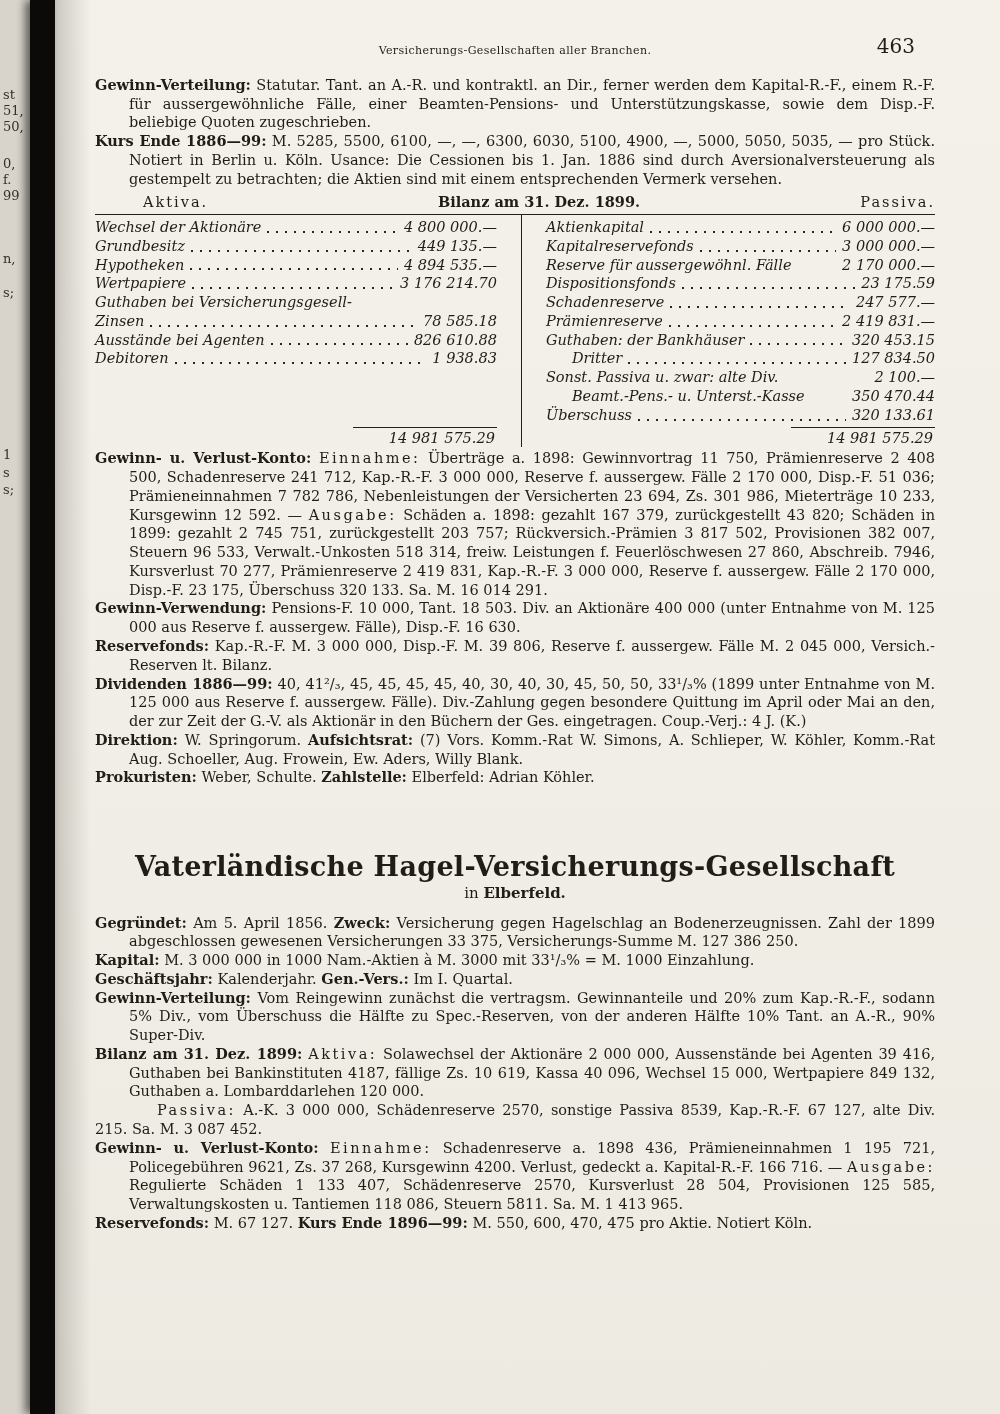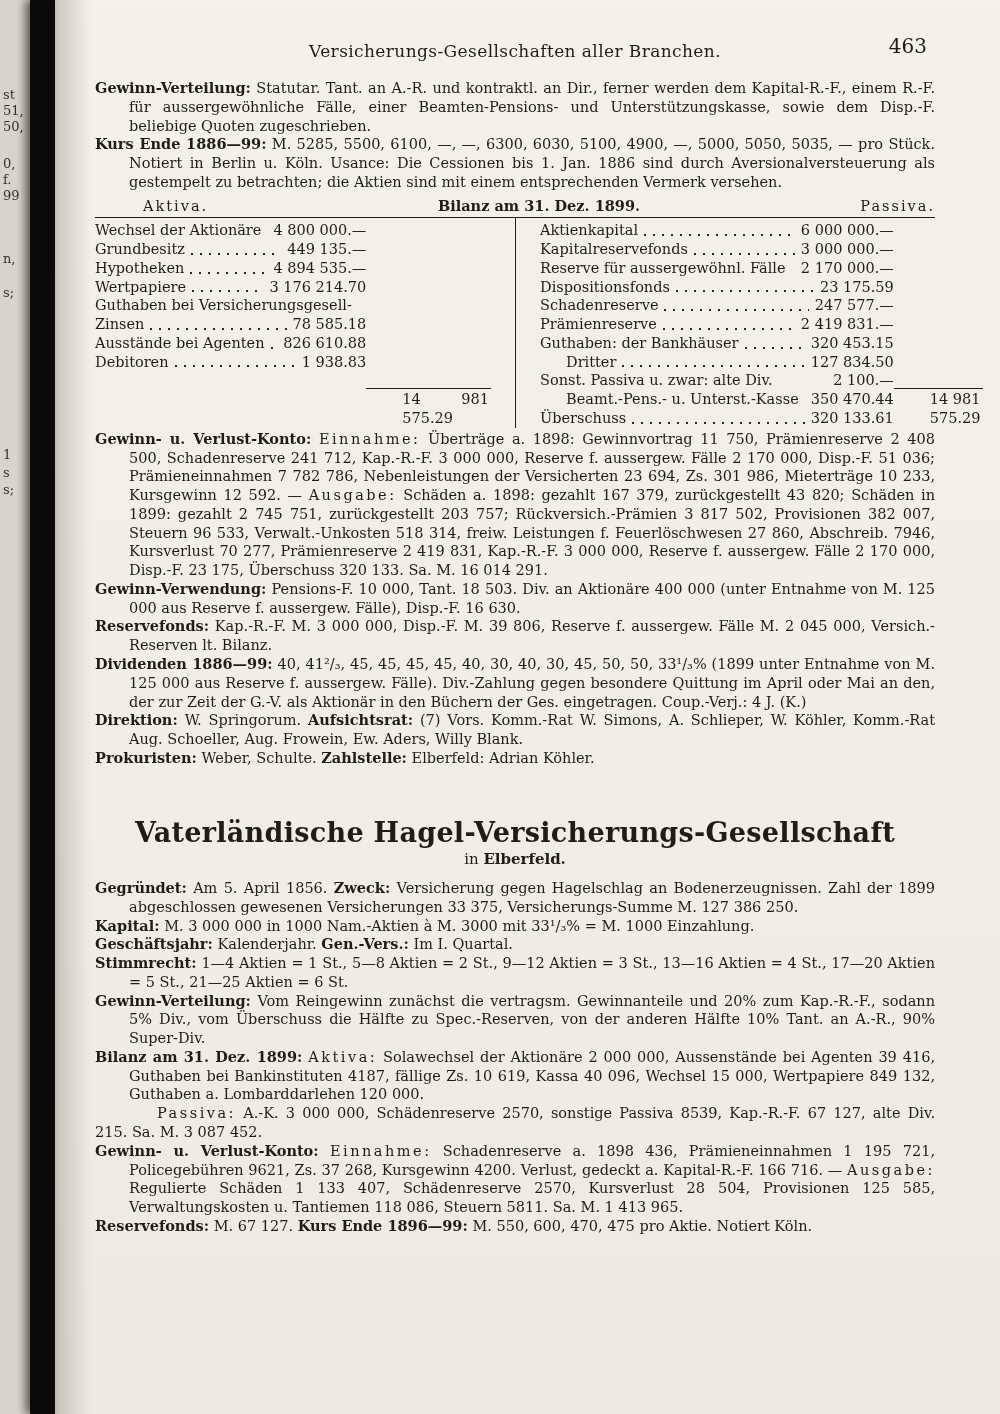--- a/index.html
+++ b/index.html
@@ -8,45 +8,45 @@
         background:linear-gradient(180deg,#f4f1eb 0%,#f1eee7 55%,#edeae2 100%);}
   .left-paper{position:absolute;left:0;top:0;width:30px;height:100%;background:#d8d4cc;}
   .gutter{position:absolute;left:30px;top:0;width:25px;height:100%;background:#0b0a08;
           box-shadow:-5px 0 9px rgba(0,0,0,.55);}
   .gutter-fade{position:absolute;left:55px;top:0;width:36px;height:100%;
           background:linear-gradient(90deg,rgba(40,35,25,.20),rgba(40,35,25,0));}
   .frag{position:absolute;left:3px;color:#34312b;font-size:13px;line-height:1;}
   .content{position:absolute;left:95px;top:40px;width:840px;color:#201d18;
            font-size:14.5px;line-height:1.295;text-align:justify;}
   .pagehead{position:relative;text-align:center;margin-bottom:17px;}
-  .ptitle{font-size:17px;letter-spacing:.4px;}
-  .pnum{position:absolute;right:8px;top:-6px;font-size:20px;}
+  .ptitle{font-size:11px;letter-spacing:.4px;}
+  .pnum{position:absolute;right:20px;top:-6px;font-size:20px;}
   .para{margin:0;padding-left:34px;text-indent:-34px;}
   .para.first-indent{padding-left:0;text-indent:62px;}
   .b{font-weight:700;}
   .g{letter-spacing:2.5px;}
   .balance{margin:5px 0 2px;}
   .bhead{display:flex;align-items:baseline;border-bottom:1.5px solid #232019;padding-bottom:2px;}
   .bh-l{width:24%;letter-spacing:2px;text-align:left;margin-left:48px;}
   .bh-c{flex:1;text-align:center;font-weight:700;}
   .bh-r{width:24%;text-align:right;letter-spacing:2px;}
   .bbody{display:flex;align-items:stretch;}
-  .bcol{width:50%;display:flex;flex-direction:row;padding-top:3px;box-sizing:border-box;}
+  .bcol{width:50%;display:flex;flex-direction:column;padding-top:3px;box-sizing:border-box;font-style:italic;}
   .bcol-l{padding-right:12px;}
   .bcol-r{border-left:1.5px solid #232019;padding-left:24px;margin-left:12px;}
   .brow{display:flex;align-items:baseline;text-align:left;}
   .brow.ind{padding-left:26px;}
   .blab{white-space:nowrap;}
   .dots{flex:1;height:2px;align-self:flex-end;margin:0 6px 4px;
         background-image:repeating-linear-gradient(90deg,#2a2722 0 2px,transparent 2px 9px);}
   .dots.nodots{background:none;}
   .bamt{white-space:nowrap;text-align:right;}
   .btotal{display:flex;justify-content:flex-end;margin-top:auto;padding-top:2px;}
   .btotal .tval{border-top:1.3px solid #232019;padding:1px 2px 0 36px;}
-  .company2{margin-top:49px;}
+  .company2{margin-top:64px;}
   .ctitle{font-size:27px;line-height:1.15;margin:0;text-align:center;font-weight:700;letter-spacing:.3px;}
   .csub{text-align:center;font-size:15px;margin:2px 0 10px;}
 </style>
 </head>
 <body>
 
 <div class="page">
   <div class="left-paper">
     <div>
         <span class="frag" style="top: 88px;">st</span>
@@ -206,21 +206,20 @@
 
     <section class="company2">
       <h1 class="ctitle">Vaterländische Hagel-Versicherungs-Gesellschaft</h1>
       <div class="csub">
         <span>in </span><span class="b">Elberfeld.</span>
       </div>
       <div>
           <p class="para hang"><span class="b ">Gegründet:</span><span class=""> Am 5. April 1856.  </span><span class="b ">Zweck:</span><span class=""> Versicherung gegen Hagelschlag an Bodenerzeugnissen. Zahl der 1899 abgeschlossen gewesenen Versicherungen 33 375, Versicherungs-Summe M. 127 386 250.</span></p>
           <p class="para hang"><span class="b ">Kapital:</span><span class=""> M. 3 000 000 in 1000 Nam.-Aktien à M. 3000 mit 33¹/₃% = M. 1000 Einzahlung.</span></p>
           <p class="para hang"><span class="b ">Geschäftsjahr:</span><span class=""> Kalenderjahr.  </span><span class="b ">Gen.-Vers.:</span><span class=""> Im I. Quartal.</span></p>
-          <p class="para hang"><span class="b ">Stimmrecht:</span><span class=""> 1—4 Aktien = 1 St., 5—8 Aktien = 2 St., 9—12 Aktien = 3 St., 13—16 Aktien = 4 St., 17—20 Aktien = 5 St., 21—25 Aktien = 6 St.</span></p>
           <p class="para hang"><span class="b ">Gewinn-Verteilung:</span><span class=""> Vom Reingewinn zunächst die vertragsm. Gewinnanteile und 20% zum Kap.-R.-F., sodann 5% Div., vom Überschuss die Hälfte zu Spec.-Reserven, von der anderen Hälfte 10% Tant. an A.-R., 90% Super-Div.</span></p>
           <p class="para hang"><span class="b ">Bilanz am 31. Dez. 1899:</span><span class=""> </span><span class="g">Aktiva:</span><span class=""> Solawechsel der Aktionäre 2 000 000, Aussenstände bei Agenten 39 416, Guthaben bei Bankinstituten 4187, fällige Zs. 10 619, Kassa 40 096, Wechsel 15 000, Wertpapiere 849 132, Guthaben a. Lombarddarlehen 120 000.</span></p>
           <p class="para first-indent"><span class="g">Passiva:</span><span class=""> A.-K. 3 000 000, Schädenreserve 2570, sonstige Passiva 8539, Kap.-R.-F. 67 127, alte Div. 215.  Sa. M. 3 087 452.</span></p>
           <p class="para hang"><span class="b ">Gewinn- u. Verlust-Konto:</span><span class=""> </span><span class="g">Einnahme:</span><span class=""> Schadenreserve a. 1898 436, Prämieneinnahmen 1 195 721, Policegebühren 9621, Zs. 37 268, Kursgewinn 4200. Verlust, gedeckt a. Kapital-R.-F. 166 716. — </span><span class="g">Ausgabe:</span><span class=""> Regulierte Schäden 1 133 407, Schädenreserve 2570, Kursverlust 28 504, Provisionen 125 585, Verwaltungskosten u. Tantiemen 118 086, Steuern 5811.  Sa. M. 1 413 965.</span></p>
           <p class="para hang"><span class="b ">Reservefonds:</span><span class=""> M. 67 127.  </span><span class="b ">Kurs Ende 1896—99:</span><span class=""> M. 550, 600, 470, 475 pro Aktie.  Notiert Köln.</span></p>
         </div>
     </section>
   </div>
 </div>
 

